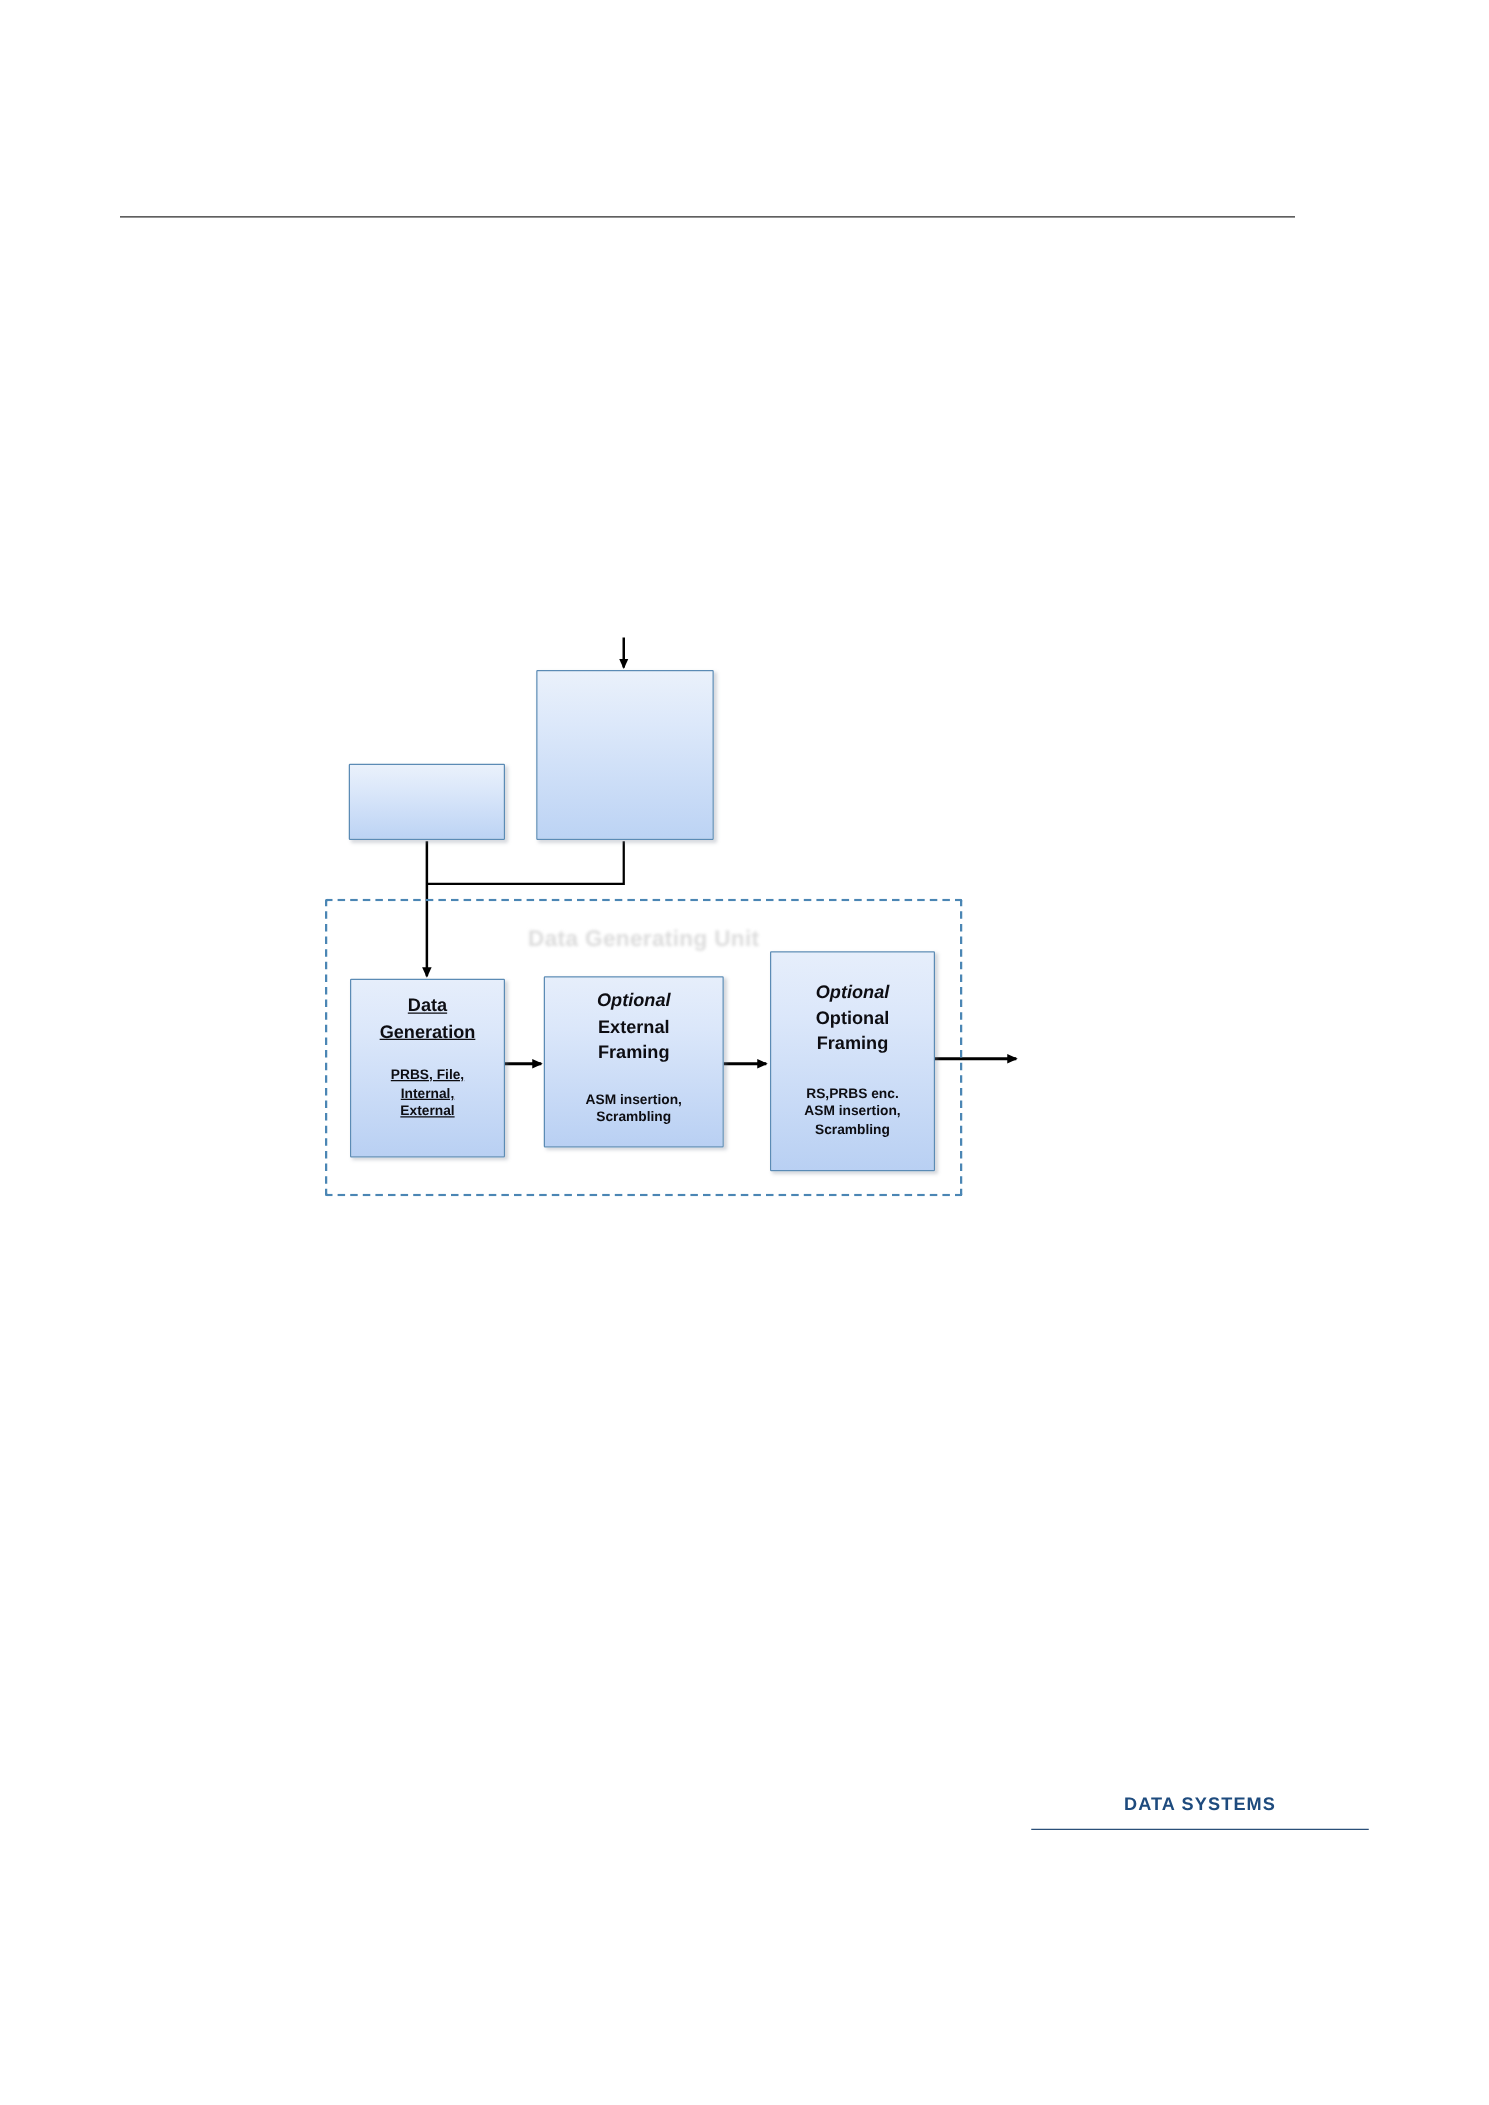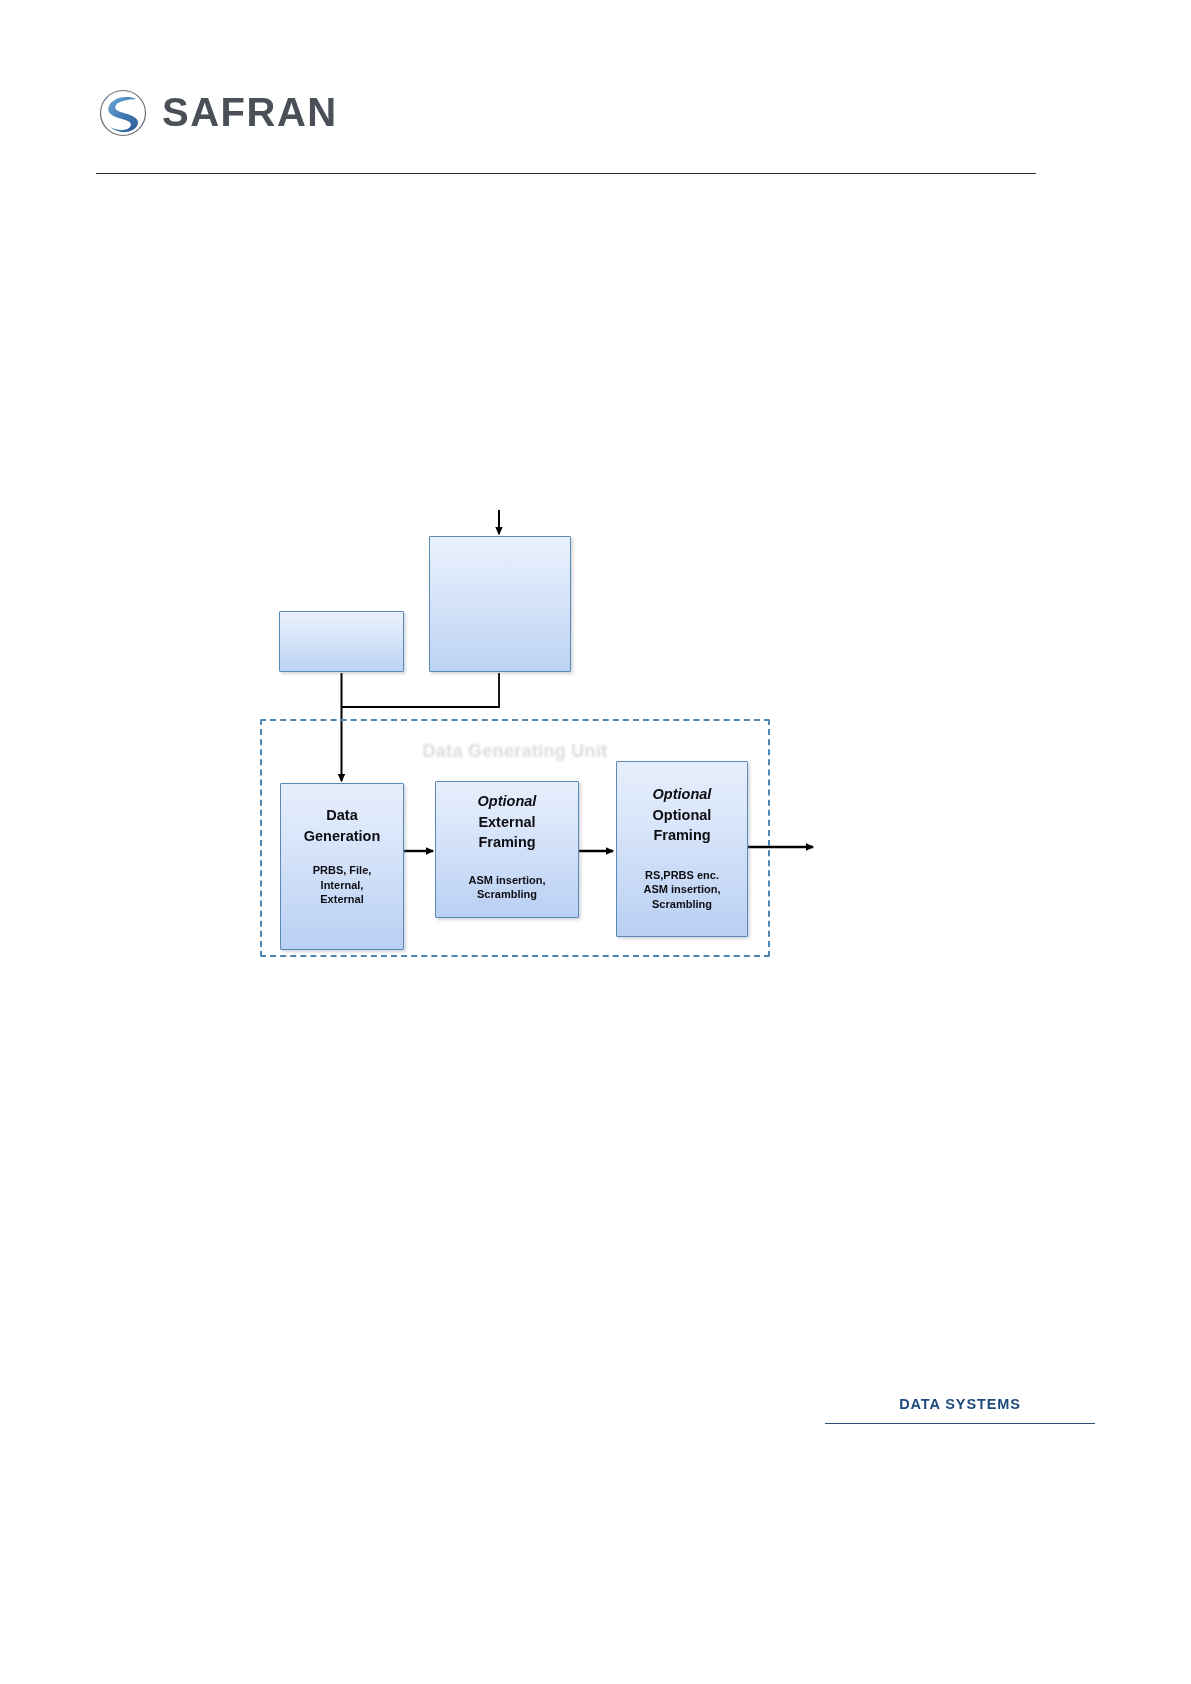--- a/index.html
+++ b/index.html
@@ -118,21 +118,21 @@
     border: 1.6px solid #5b8bb5;
     background: linear-gradient(to bottom, #e6eefb 0%, #dbe7fa 30%, #b9d0f3 100%);
     box-shadow: 2px 2px 3px rgba(120,130,145,0.32);
     display: flex;
     flex-direction: column;
     align-items: center;
     text-align: center;
     color: #0d0d12;
     border-radius: 1px;
   }
-  #proc-1 { left: 280px; top: 783px; width: 124px; height: 167px; padding-top: 21px; }
+  #proc-1 { left: 280px; top: 783px; width: 124px; height: 143px; padding-top: 11px; text-decoration: underline; }
   #proc-2 { left: 435px; top: 781px; width: 144px; height: 137px; padding-top: 9px; }
   #proc-3 { left: 616px; top: 761px; width: 132px; height: 176px; padding-top: 22px; }
 
   .proc-title {
     font-size: 14.5px;
     font-weight: 700;
     line-height: 1.42;
   }
   .proc-title .opt {
     font-style: italic;
@@ -144,21 +144,21 @@
     line-height: 1.32;
   }
   #proc-1 .proc-sub { margin-top: 17px; }
   #proc-2 .proc-sub { margin-top: 20px; }
   #proc-3 .proc-sub { margin-top: 22px; }
 
   
   .footer {
     position: absolute;
     left: 825px;
-    top: 1396px;
+    top: 1436px;
     width: 270px;
   }
   .footer-text {
     font-size: 14.5px;
     font-weight: 700;
     letter-spacing: 0.9px;
     color: #1e4b7e;
     text-align: center;
   }
   .footer-rule {
@@ -166,36 +166,20 @@
     height: 0;
     border-top: 1.2px solid #2b4f78;
   }
 </style>
 </head>
 <body>
 
 <div class="page">
 
   <div class="header">
-    <div class="logo-wrap">
-      <span class="logo-mark">
-        <svg width="54" height="54" viewBox="0 0 54 54" xmlns="http://www.w3.org/2000/svg">
-          <defs>
-            <linearGradient id="swooshGrad" x1="0" y1="0" x2="1" y2="1">
-              <stop offset="0%" stop-color="#6fa8d6"></stop>
-              <stop offset="50%" stop-color="#3f7ab4"></stop>
-              <stop offset="100%" stop-color="#2f5f95"></stop>
-            </linearGradient>
-          </defs>
-          <circle cx="27" cy="27" r="22.5" fill="none" stroke="#6a6f78" stroke-width="1.2"></circle>
-          <path d="M40 13 C31 9, 17 11, 13 20 C9.5 28, 19 31, 26 33 C33 35, 37 37, 34 41 C31 45, 21 45, 14 41 C22 48, 36 48, 41 40 C45.5 32.5, 35 29, 28 27 C21 25, 17.5 23, 20 19 C22.5 15, 32 13.5, 40 13 Z" fill="url(#swooshGrad)"></path>
-        </svg>
-      </span>
-      <span class="logo-text">SAFRAN</span>
-    </div>
     <div class="header-rule"></div>
   </div>
 
   <div class="diagram">
 
     <svg width="1191" height="1684" style="position:absolute;left:0;top:0;">
       <defs>
         <marker id="arrowFilled" markerWidth="9" markerHeight="9" refX="7.2" refY="4.2" orient="auto" markerUnits="userSpaceOnUse">
           <path d="M0,0.4 L8.4,4.2 L0,8 z" fill="#000000"></path>
         </marker>

